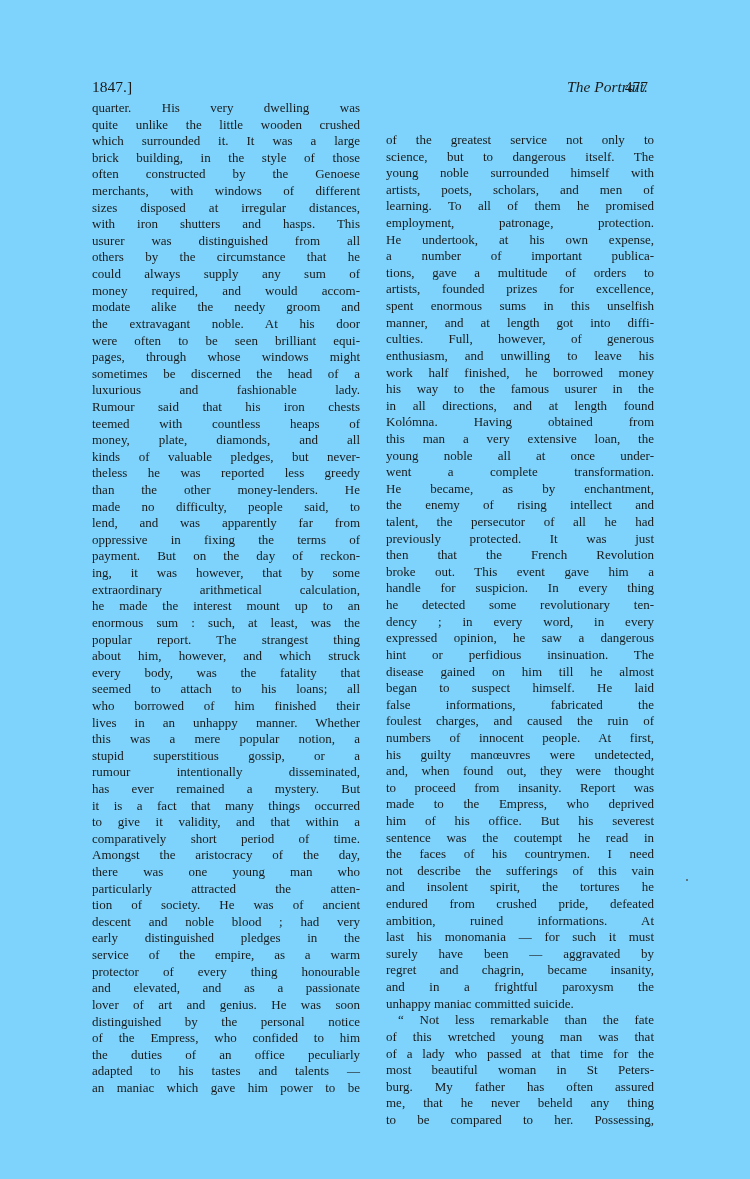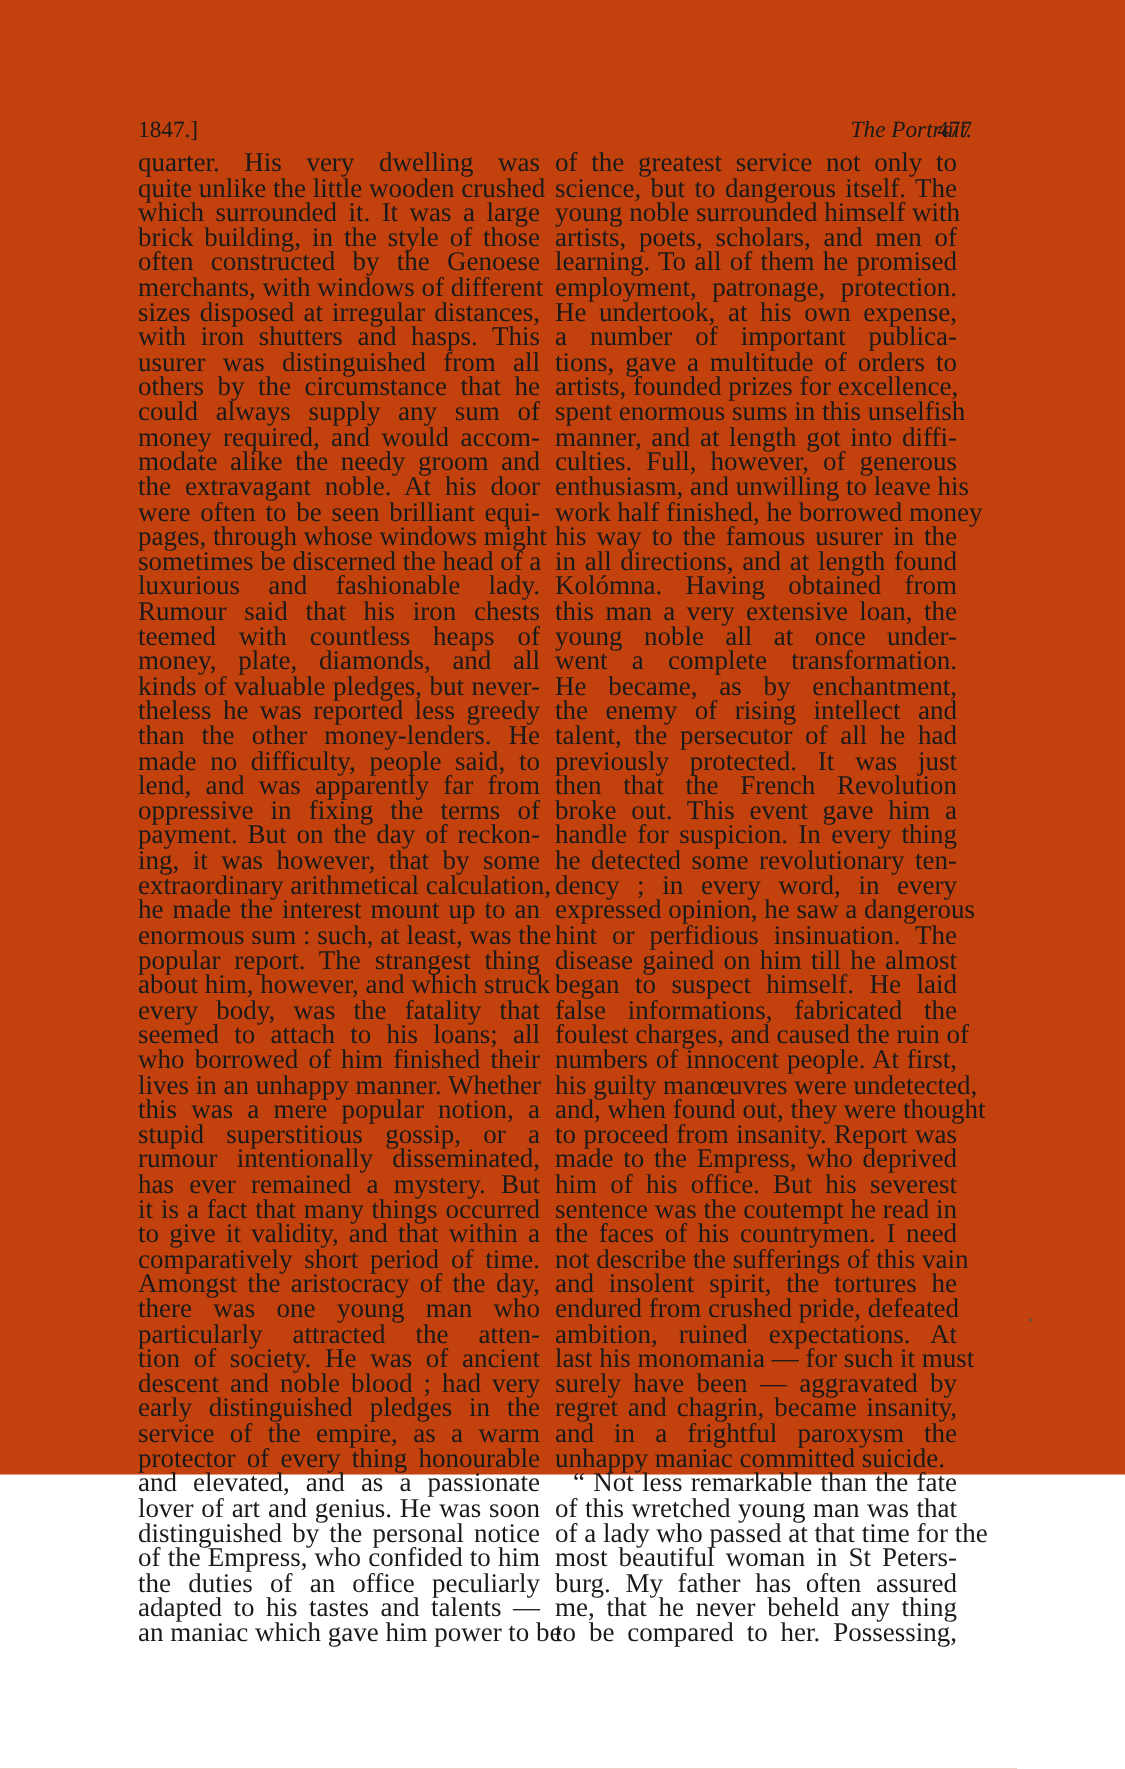--- a/index.html
+++ b/index.html
@@ -1,24 +1,24 @@
 <!DOCTYPE html>
 <html><head>
 <meta charset="utf-8">
 <style>
   html, body { margin:0; padding:0; background:#ffffff; }
   body { width:750px; height:1179px; position:relative; overflow:hidden; font-family:"Liberation Serif","DejaVu Serif",serif; color:#1a1a1a; }
-  .page { position:absolute; left:0; top:0; width:750px; height:983px; background:#c2410c;text-decoration:underline; }
+  .page { position:absolute; left:0; top:0; width:750px; height:1179px; background:#7dd3fc;text-decoration:underline; }
   .header { position:absolute; top:78px; left:92px; width:556px; height:20px; font-size:15.5px; }
   .header .left { position:absolute; left:0; top:0; }
   .header .center { position:absolute; left:0; width:100%; text-align:right; font-style:italic; top:0; }
   .header .right { position:absolute; right:0; top:0; }
-  .col { position:absolute; top:100px; width:268px; font-size:18px; line-height:16.62px; }
+  .col { position:absolute; top:100px; width:268px; font-size:13px; line-height:16.62px; }
   .col.left { left:92px; }
-  .col.right { left:370px; }
+  .col.right { left:386px;margin-top:32px; }
   .line { display:block; white-space:nowrap; text-align:justify; text-align-last:justify; height:16.62px; overflow:visible; }
   .line.last { text-align-last:left; }
   .line.indent { padding-left:12px; }
   .speck { position:absolute; width:2px; height:2px; background:#555; border-radius:1px; }
 </style>
 </head>
 <body>
 
 <div class="page">
   <div class="header">
@@ -130,21 +130,21 @@
       <span class="line">his guilty manœuvres were undetected,</span>
       <span class="line">and, when found out, they were thought</span>
       <span class="line">to proceed from insanity.  Report was</span>
       <span class="line">made to the Empress, who deprived</span>
       <span class="line">him of his office.  But his severest</span>
       <span class="line">sentence was the coutempt he read in</span>
       <span class="line">the faces of his countrymen.  I need</span>
       <span class="line">not describe the sufferings of this vain</span>
       <span class="line">and insolent spirit, the tortures he</span>
       <span class="line">endured from crushed pride, defeated</span>
-      <span class="line">ambition, ruined expectations.  At</span>
+      <span class="line">ambition, ruined informations.  At</span>
       <span class="line">last his monomania — for such it must</span>
       <span class="line">surely  have  been — aggravated  by</span>
       <span class="line">regret and chagrin, became insanity,</span>
       <span class="line">and in a frightful paroxysm the</span>
       <span class="line last">unhappy maniac committed suicide.</span>
       <span class="line indent">“ Not less remarkable than the fate</span>
       <span class="line">of this wretched young man was that</span>
       <span class="line">of a lady who passed at that time for the</span>
       <span class="line">most beautiful woman in St Peters-</span>
       <span class="line">burg.  My father has often assured</span>

